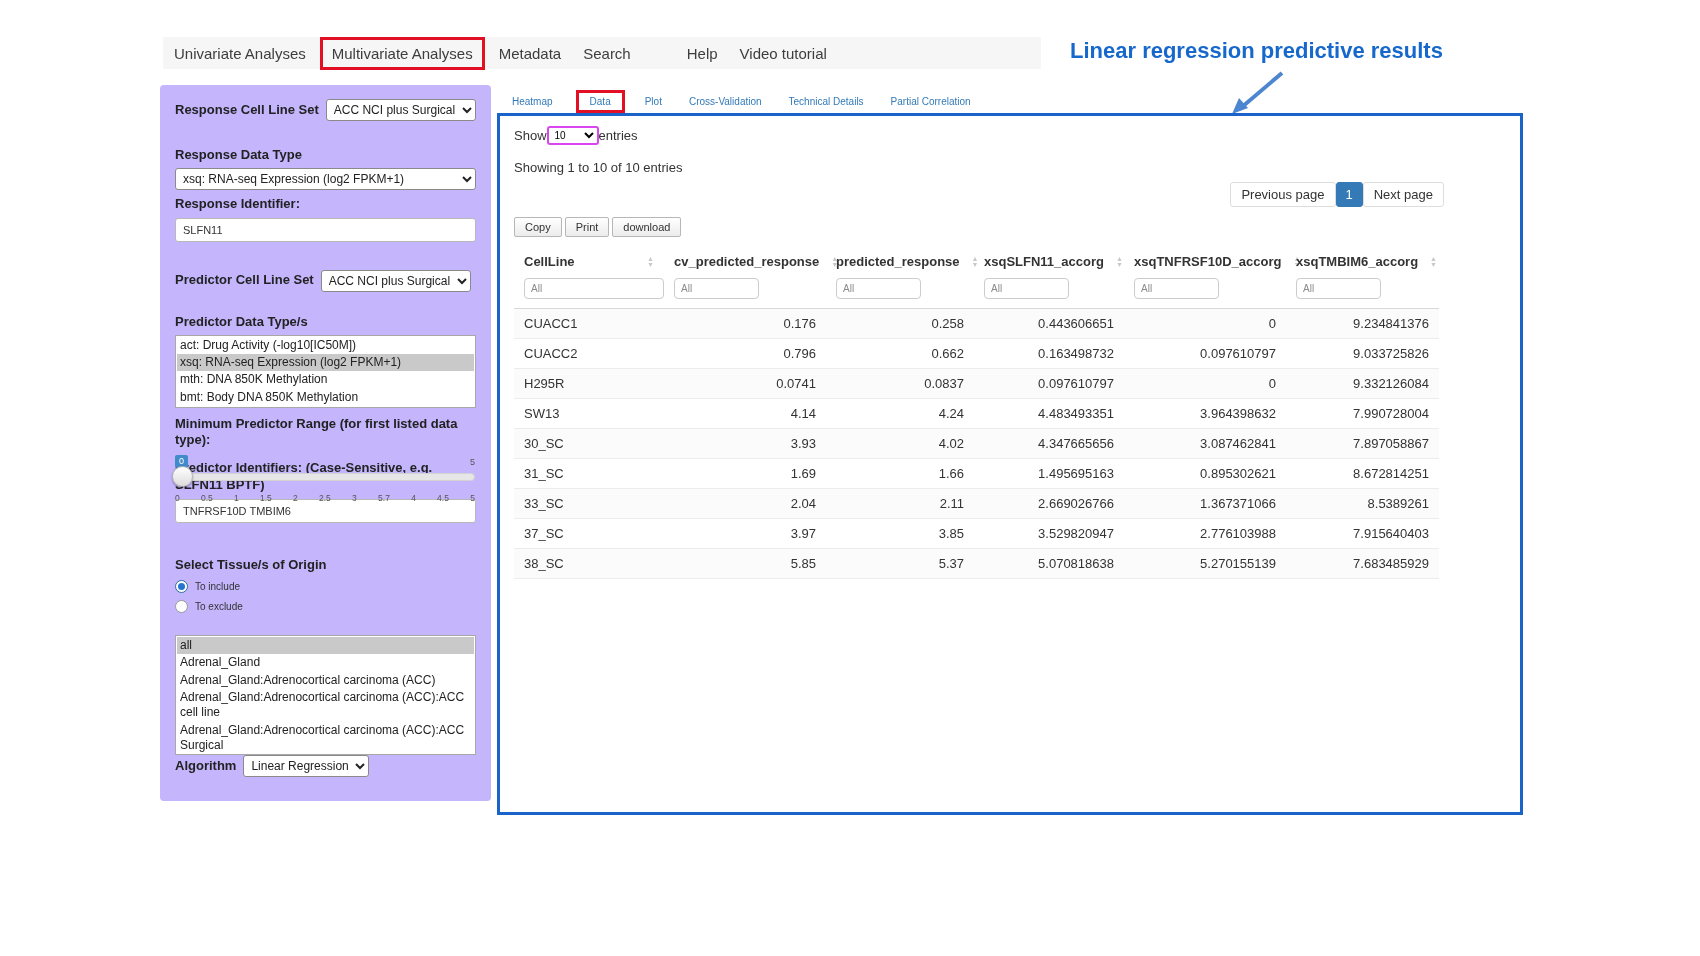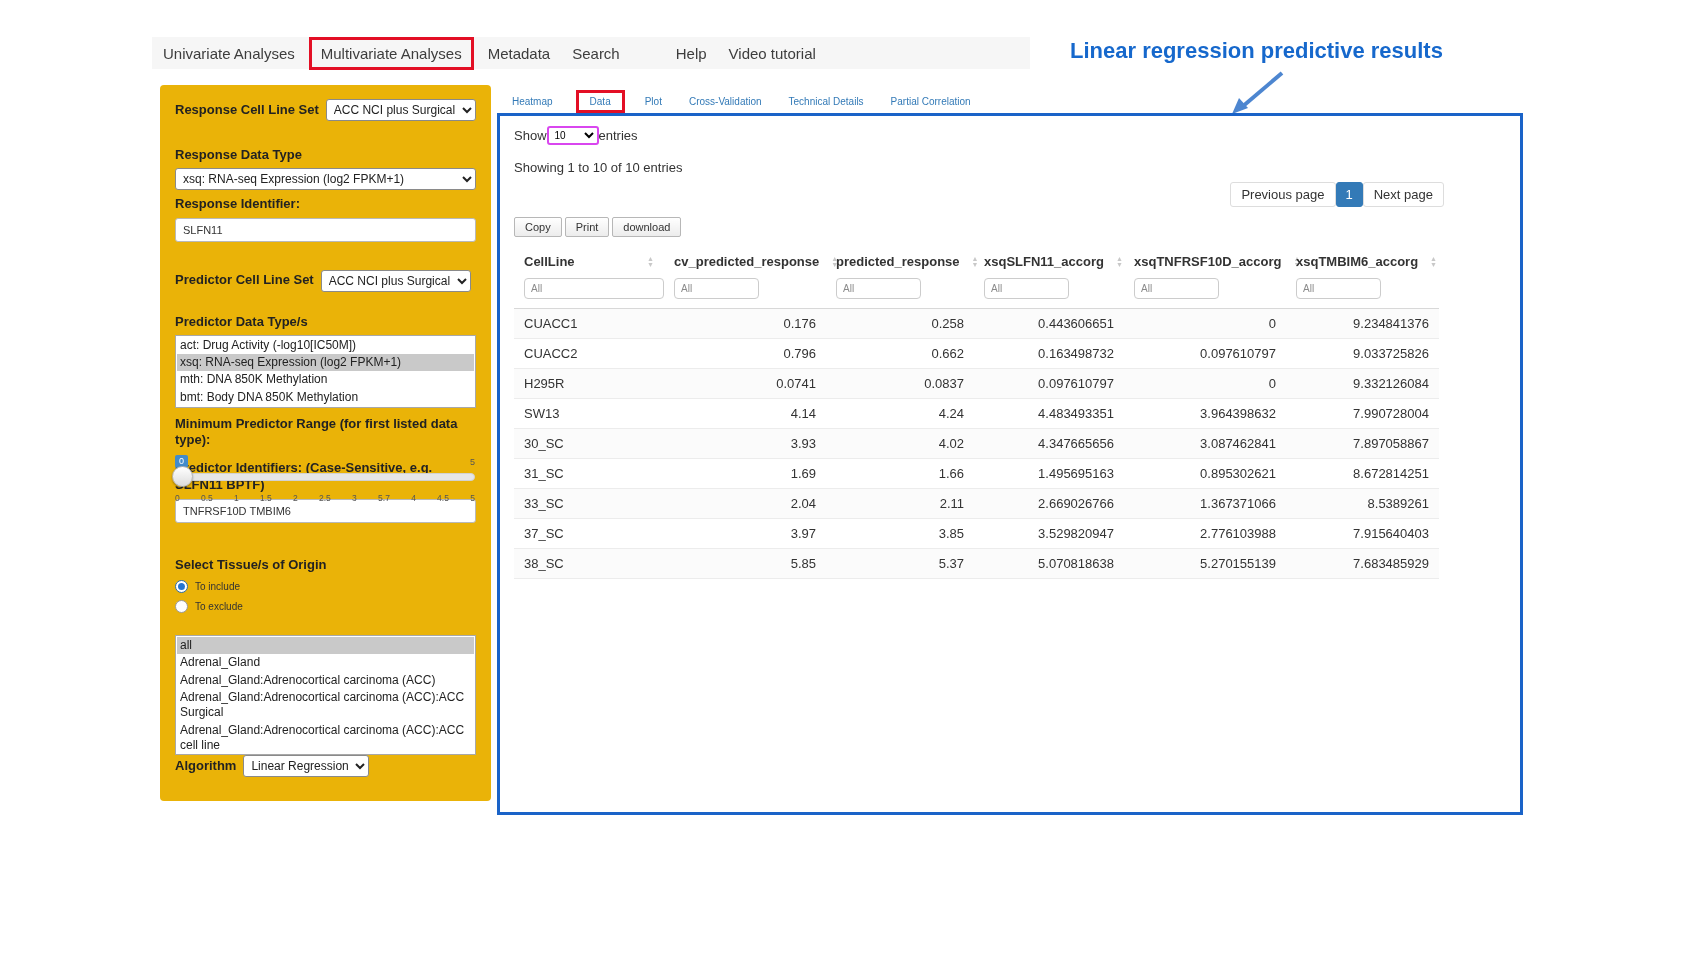--- a/index.html
+++ b/index.html
@@ -1,32 +1,32 @@
 <!DOCTYPE html>
 <html><head>
 <meta charset="utf-8">
 <style>
   * { margin:0; padding:0; box-sizing:border-box; }
   html,body { width:1700px; height:956px; background:#ffffff; font-family:"Liberation Sans", sans-serif; }
   body { position:relative; overflow:hidden; color:#333; }
 
   
-  .top-nav { position:absolute; left:152px; top:37px; width:878px; height:32px;
+  .top-nav { position:absolute; left:163px; top:37px; width:878px; height:32px;
              background:#f6f6f6; display:flex; align-items:center; font-size:15px; color:#3d3d3d; }
   .nav-item { padding:0 11px; white-space:nowrap; cursor:pointer; }
   .nav-item.red-box { border:3px solid #e30f25; padding:5px 9px; margin:0 3px; }
   .nav-item:nth-child(5) { margin-left:34px; }
 
   
   .annotation { position:absolute; left:1070px; top:38px; font-size:22px; font-weight:bold; color:#1668cc; }
   .annotation-arrow { position:absolute; left:1228px; top:68px; }
 
   
   .sidebar { position:absolute; left:160px; top:85px; width:331px; height:716px;
-             background:#eab308; border-radius:4px; padding:14px 15px; font-size:13px;
+             background:#c4b5fd; border-radius:4px; padding:14px 15px; font-size:13px;
              display:flex; flex-direction:column; }
   .sb-label { font-weight:bold; font-size:13px; color:#222; line-height:1.25; }
   .inline-row { display:flex; align-items:center; gap:7px; }
   select.sb-select { font-size:12px; border:1px solid #8a8a8a; border-radius:3px; background:#fff;
                      padding:2px 3px; font-family:inherit; color:#222; max-width:100%; }
   select.full { width:100%; }
   input.sb-input { width:100%; border:1px solid #b9b9b9; border-radius:3px; padding:5px 7px;
                    font-size:11px; background:#fff; font-family:inherit; color:#333; }
   .listbox { background:#fff; border:1px solid #a8a8a8; font-size:12px; padding:1px; color:#222; }
   .list-option { padding:1px 3px; white-space:nowrap; overflow:hidden; cursor:default; line-height:1.28; }
@@ -176,22 +176,22 @@
       <div class="radio-row">
         <span class="radio-circle"></span>
         <span class="radio-label">To exclude</span>
       </div>
     </div>
 
   <div class="listbox tissue mt22">
       <div class="list-option wrap selected">all</div>
       <div class="list-option wrap">Adrenal_Gland</div>
       <div class="list-option wrap">Adrenal_Gland:Adrenocortical carcinoma (ACC)</div>
+      <div class="list-option wrap">Adrenal_Gland:Adrenocortical carcinoma (ACC):ACC cell line</div>
       <div class="list-option wrap">Adrenal_Gland:Adrenocortical carcinoma (ACC):ACC Surgical</div>
-      <div class="list-option wrap">Adrenal_Gland:Adrenocortical carcinoma (ACC):ACC cell line</div>
     </div>
 
   <div class="inline-row algorithm-row">
     <span class="sb-label">Algorithm</span>
     <select class="sb-select">
       <option>Linear Regression</option>
     </select>
   </div>
 </div>
 

